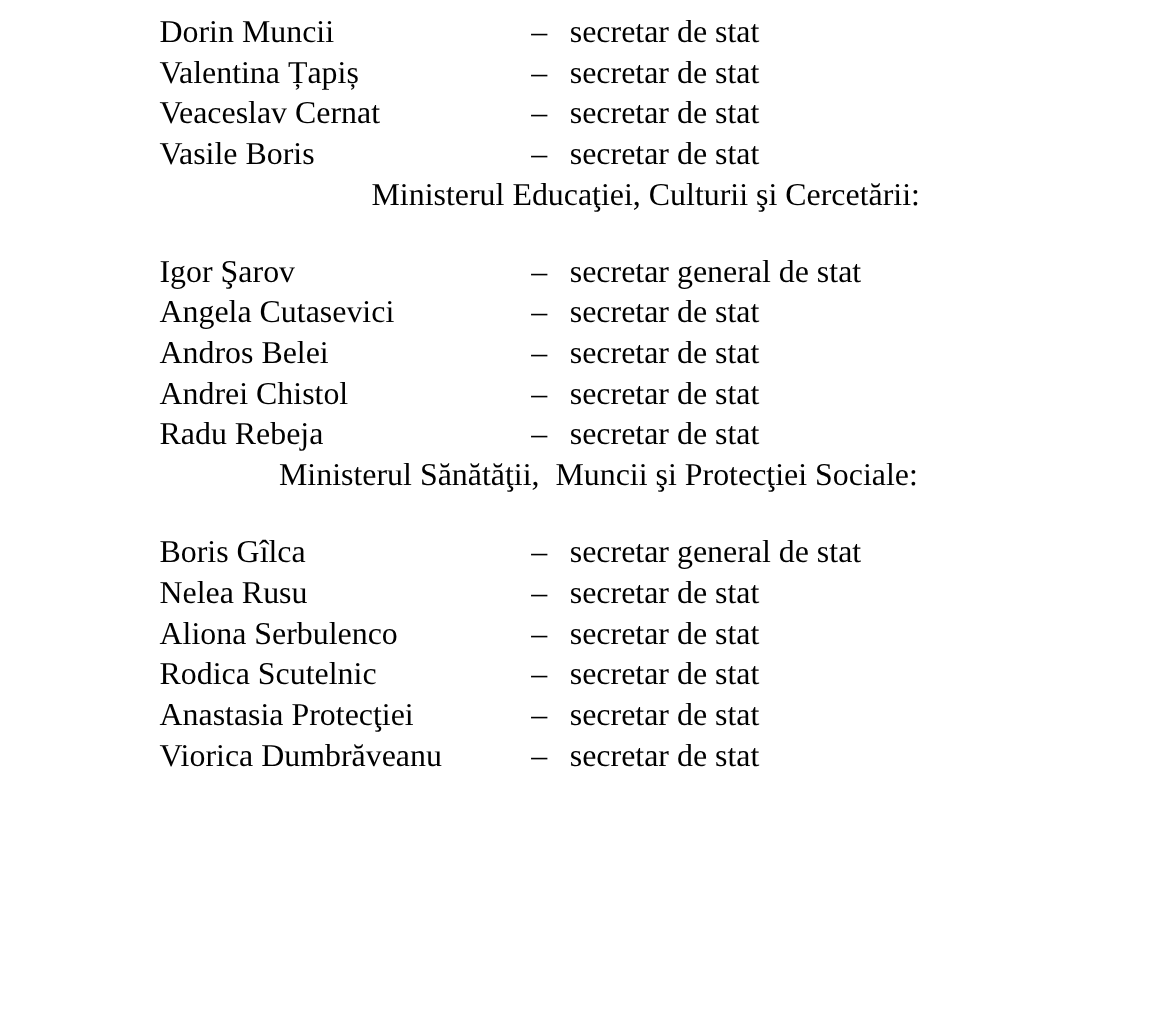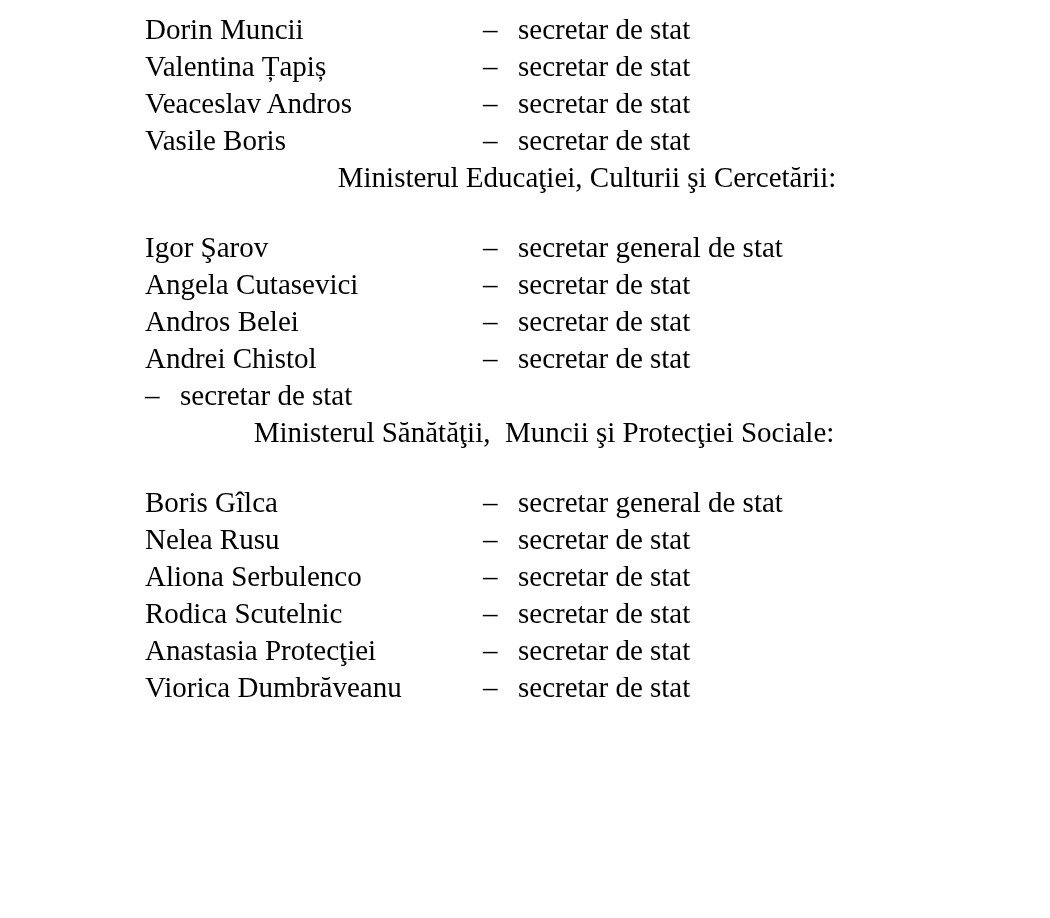--- a/index.html
+++ b/index.html
@@ -64,21 +64,21 @@
     <span class="name">Dorin Muncii</span>
     <span class="dash">–</span>
     <span class="role">secretar de stat</span>
   </div>
   <div class="entry-row">
     <span class="name">Valentina Țapiș</span>
     <span class="dash">–</span>
     <span class="role">secretar de stat</span>
   </div>
   <div class="entry-row">
-    <span class="name">Veaceslav Andros</span>
+    <span class="name">Veaceslav Cernat</span>
     <span class="dash">–</span>
     <span class="role">secretar de stat</span>
   </div>
   <div class="entry-row">
     <span class="name">Vasile Boris</span>
     <span class="dash">–</span>
     <span class="role">secretar de stat</span>
   </div>
 
   <div class="heading heading-1">Ministerul Educaţiei, Culturii şi Cercetării:</div>
@@ -98,20 +98,21 @@
     <span class="name">Andros Belei</span>
     <span class="dash">–</span>
     <span class="role">secretar de stat</span>
   </div>
   <div class="entry-row">
     <span class="name">Andrei Chistol</span>
     <span class="dash">–</span>
     <span class="role">secretar de stat</span>
   </div>
   <div class="entry-row">
+    <span class="name">Radu Rebeja</span>
     <span class="dash">–</span>
     <span class="role">secretar de stat</span>
   </div>
 
   <div class="heading heading-2">Ministerul Sănătăţii,&nbsp; Muncii şi Protecţiei Sociale:</div>
   <div class="spacer"></div>
 
   <div class="entry-row">
     <span class="name">Boris Gîlca</span>
     <span class="dash">–</span>

